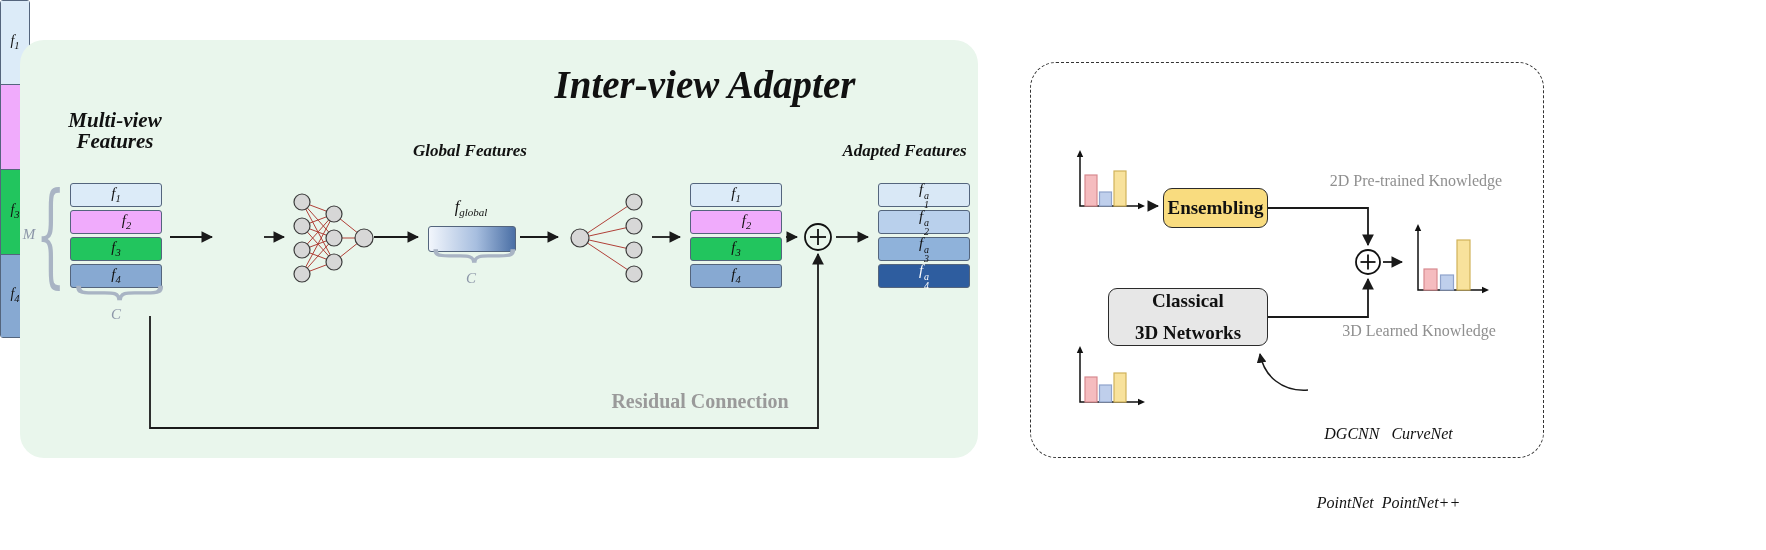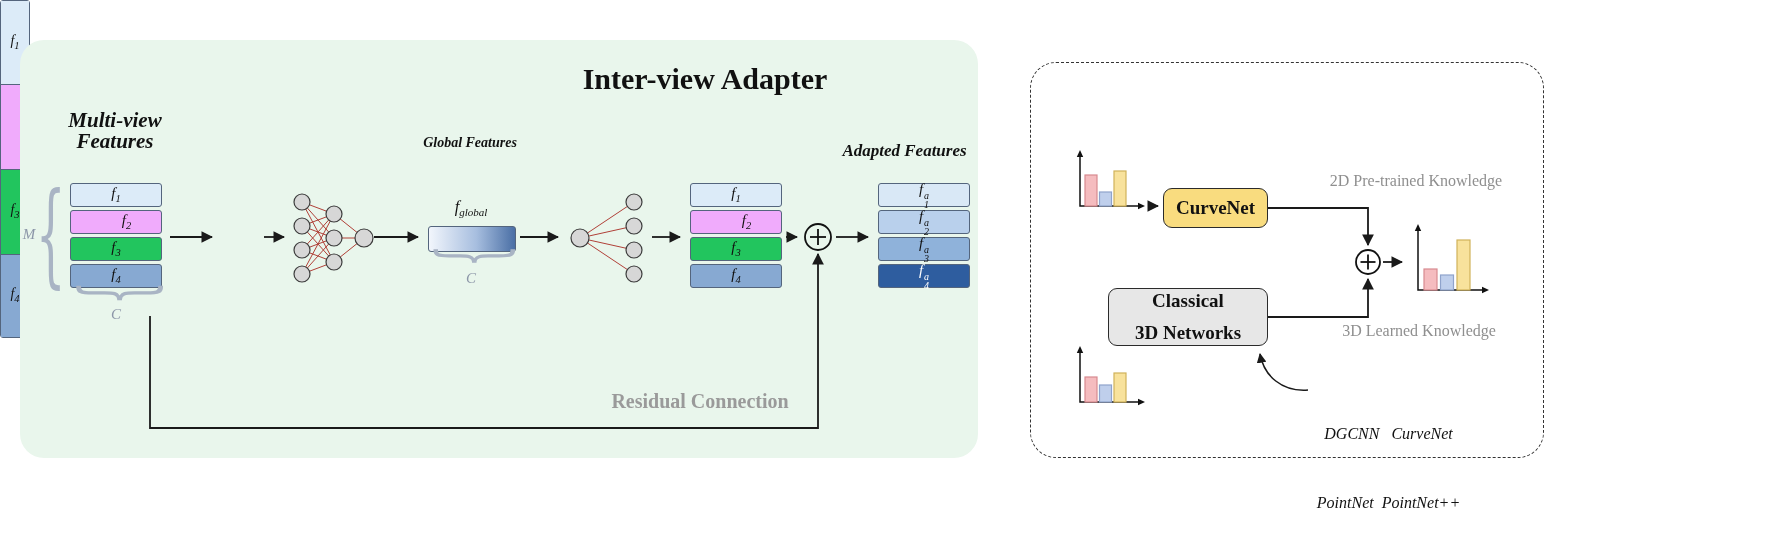--- a/index.html
+++ b/index.html
@@ -3,26 +3,26 @@
 <meta charset="utf-8">
 <style>
   html,body{margin:0;padding:0;background:#fff;}
   #stage{position:relative;width:1766px;height:550px;background:#ffffff;font-family:"Liberation Serif",serif;color:#111;overflow:hidden;}
 
   .abs{position:absolute;}
   .panel-left{left:20px;top:40px;width:958px;height:418px;background:#e9f6ec;border-radius:24px;z-index:1;}
   .panel-right{left:1030px;top:62px;width:514px;height:396px;background:#ffffff;border:1.7px dashed #333;border-radius:26px;z-index:1;box-sizing:border-box;}
 
   .title{font-weight:bold;text-align:center;z-index:2;}
-  #lp-title{left:540px;top:62px;width:330px;font-size:30px;}
+  #lp-title{left:540px;top:62px;width:330px;font-size:39px;font-style:italic;}
   #rp-title{left:1090px;top:84px;width:400px;font-size:26px;}
 
   .caption{font-weight:bold;font-style:italic;text-align:center;z-index:2;font-size:21px;line-height:21px;}
   #mv-label{left:50px;top:110px;width:130px;}
-  #gf-title{left:375px;top:132px;width:190px;font-size:14px;}
+  #gf-title{left:375px;top:140px;width:190px;font-size:17px;}
   #ad-title{left:812px;top:140px;width:185px;font-size:17px;}
 
   .stack{position:absolute;display:flex;flex-direction:column;gap:3px;width:92px;z-index:2;}
   #stack1{left:70px;top:183px;}
   #stack2{left:690px;top:183px;}
   #stack3{left:878px;top:183px;}
   .row{height:24px;border:1px solid #54657d;border-radius:3px;display:flex;align-items:center;justify-content:center;box-sizing:border-box;}
   .c0{background:#dcebf8;} .c1{background:#f0abfc;padding-left:21px;} .c2{background:#22c55e;} .c3{background:#87a9d2;}
   .a0{background:#d9e8f6;} .a1{background:#b9d0ec;} .a2{background:#8fb2da;} .a3{background:#2e5d9f;color:#fff;}
 
@@ -173,21 +173,21 @@
     <div class="row a3">
         <span class="math"><span>f</span><span class="ss">
             <span>a</span>
             <span>4</span>
           </span></span>
       </div>
   </div>
 
   <div class="abs" id="residual-label">Residual Connection</div>
 
-  <div class="abs" id="pointclip-box">CurveNet</div>
+  <div class="abs" id="pointclip-box">Ensembling</div>
   <div class="abs" id="classical-box">
     <div>Classical</div>
     <div>3D Networks</div>
   </div>
   <div class="abs knowledge" id="k2d">2D Pre-trained Knowledge</div>
   <div class="abs knowledge" id="k3d">3D Learned Knowledge</div>
   <div class="abs" id="nets">
     <div>DGCNN   CurveNet</div>
     <div>PointNet  PointNet++</div>
   </div>

